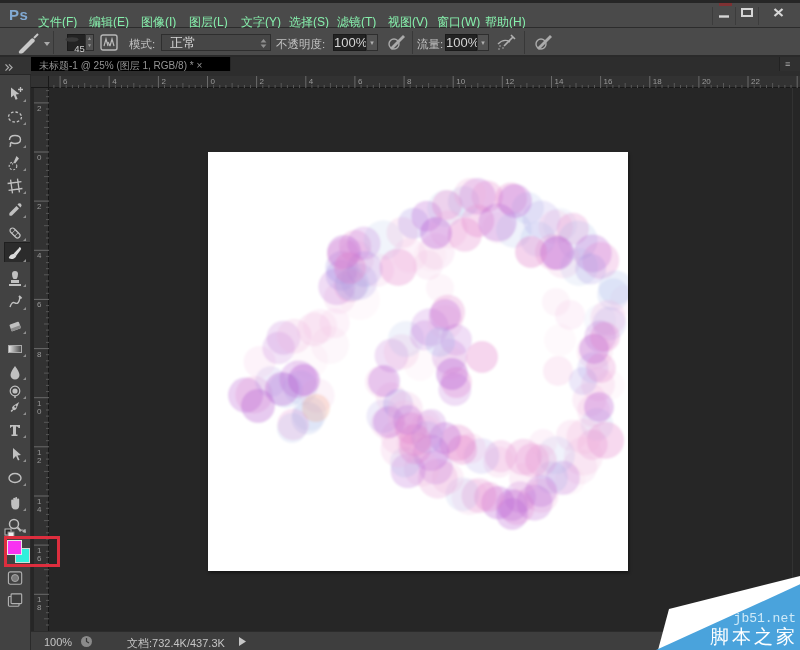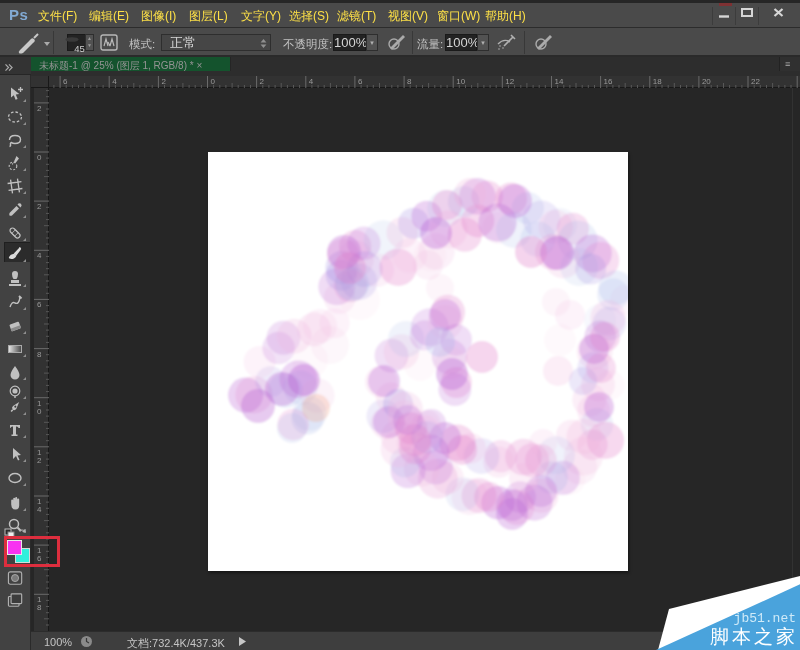--- a/index.html
+++ b/index.html
@@ -1,20 +1,20 @@
 <!DOCTYPE html>
 <html><head><meta charset="utf-8"><style>
 *{margin:0;padding:0;box-sizing:border-box}
 html,body{width:800px;height:650px;overflow:hidden;background:#262626;
   font-family:"Liberation Sans",sans-serif;-webkit-font-smoothing:antialiased}
 .abs{position:absolute}
 #page{position:relative;width:800px;height:650px}
 #menubar{position:absolute;left:0;top:0;width:800px;height:28px;background:#4a4a4a;border-top:3px solid #262626;border-bottom:1px solid #2c2c2c}
 #menubar .ps{position:absolute;left:9px;top:3px;color:#82aad4;font-size:15px;font-weight:bold;letter-spacing:0.5px}
-.menu{position:absolute;top:5px;font-size:12px;color:#fde047;white-space:nowrap}
+.menu{position:absolute;top:11px;font-size:12px;color:#86efac;white-space:nowrap}
 #optbar{position:absolute;left:0;top:28px;width:800px;height:29px;background:#4a4a4a;border-bottom:2px solid #2a2a2a}
 .optlabel{position:absolute;font-size:11.5px;color:#c2c2c2;top:9px;white-space:nowrap}
 .valbox{position:absolute;top:6px;height:17px;background:#232323;border:1px solid #1a1a1a;color:#d6d6d6;
   font-size:13px;text-align:center;line-height:15px}
 .spinbtn{position:absolute;top:6px;height:17px;background:#525252;border:1px solid #2e2e2e;color:#b0b0b0;
   font-size:7px;text-align:center;line-height:16px}
 #tabsrow{position:absolute;left:0;top:57px;width:800px;height:19px;background:#2d2d2d}
 .tab{position:absolute;top:0;height:14px;font-size:10px;white-space:nowrap;overflow:hidden}
 #toolbar{position:absolute;left:0;top:57px;width:31px;height:593px;background:#424242;border-right:1px solid #2a2a2a}
 #toolhead{position:absolute;left:0;top:0px;width:31px;height:18px;background:#333333;border-bottom:1px solid #262626}
@@ -262,21 +262,21 @@
       <svg class="abs" style="left:100px;top:6px" width="18" height="17" viewBox="0 0 18 17">
 <rect x="1" y="1" width="16" height="15" rx="2" fill="none" stroke="#b8b8b8" stroke-width="1.4"></rect>
 <path d="M4 12 L6 5 L8 12 M8 8 L10 12 M10 12 L12 5 L14 12" stroke="#b8b8b8" stroke-width="1.2" fill="none"></path>
       </svg>
       <div class="optlabel" style="left:129px">模式:</div>
       <div class="valbox" style="left:161px;width:110px;background:#464646;border:1px solid #2e2e2e;text-align:left;padding-left:8px">正常</div>
       <svg class="abs" style="left:260px;top:11px" width="7" height="9" viewBox="0 0 7 9">
         <path d="M3.5 0 L6.4 3.5 H0.6 Z" fill="#909090"></path>
         <path d="M3.5 9 L6.4 5.5 H0.6 Z" fill="#909090"></path>
       </svg>
-      <div class="optlabel" style="left:283px">不透明度:</div>
+      <div class="optlabel" style="left:276px">不透明度:</div>
       <div class="valbox" style="left:333px;width:33px">100%</div>
       <div class="spinbtn" style="left:366px;width:12px">▾</div>
       <svg class="abs" style="left:387px;top:6px" width="19" height="17" viewBox="0 0 19 17">
 <circle cx="7" cy="10" r="5" fill="none" stroke="#aaaaaa" stroke-width="1.4"></circle>
 <path d="M3 14 L13 4 L16 1 L18 3 L15 6 L5 16 Z" fill="#aaaaaa"></path>
       </svg>
       <div style="position:absolute;left:412px;top:3px;width:1px;height:23px;background:#383838"></div>
       <div class="optlabel" style="left:417px">流量:</div>
       <div class="valbox" style="left:445px;width:32px">100%</div>
       <div class="spinbtn" style="left:477px;width:12px">▾</div>
@@ -287,21 +287,21 @@
         <circle cx="7" cy="14" r="0.8" fill="#b0b0b0"></circle>
         <circle cx="3" cy="15" r="0.8" fill="#b0b0b0"></circle>
       </svg>
       <div style="position:absolute;left:524px;top:3px;width:1px;height:23px;background:#383838"></div>
       <svg class="abs" style="left:534px;top:6px" width="19" height="17" viewBox="0 0 19 17">
 <circle cx="7" cy="10" r="5" fill="none" stroke="#aaaaaa" stroke-width="1.4"></circle>
 <path d="M3 14 L13 4 L16 1 L18 3 L15 6 L5 16 Z" fill="#aaaaaa"></path>
       </svg>
     </div>
 <div id="tabsrow">
-      <div class="tab" style="left:31px;width:200px;background:#14532d;border-right:1px solid #252525;color:#949494;padding:2px 9px 0 8px">未标题-1 @ 25% (图层 1, RGB/8) * <span style="font-size:10px">×</span></div>
+      <div class="tab" style="left:31px;width:200px;background:#000000;border-right:1px solid #252525;color:#949494;padding:2px 9px 0 8px">未标题-1 @ 25% (图层 1, RGB/8) * <span style="font-size:10px">×</span></div>
       <div class="tab" style="left:779px;width:21px;height:14px;background:#303030;border-left:1px solid #222;color:#b0b0b0;padding:2px 0 0 5px;font-size:9px">≡</div>
     </div>
 <div id="toolbar">
       <div id="toolhead"><svg width="10" height="7" style="margin:3px 0 0 4px" viewBox="0 0 11 8">
           <path d="M1.5 0.5 L5 4 L1.5 7.5 M5.5 0.5 L9 4 L5.5 7.5" stroke="#aaaaaa" stroke-width="1.4" fill="none"></path>
         </svg></div>
       <svg class="abs" style="left:7px;top:29px" width="16" height="16" viewBox="0 0 16 16">
         <path d="M4 1.5 L4 11.5 L6.8 9.2 L8.6 13.8 L10.6 13 L8.8 8.4 L12.3 8 Z" fill="#c0c0c0"></path>
         <path d="M11 3.5 h5 M13.5 1 v5" stroke="#c0c0c0" stroke-width="1.3"></path>
       </svg>

